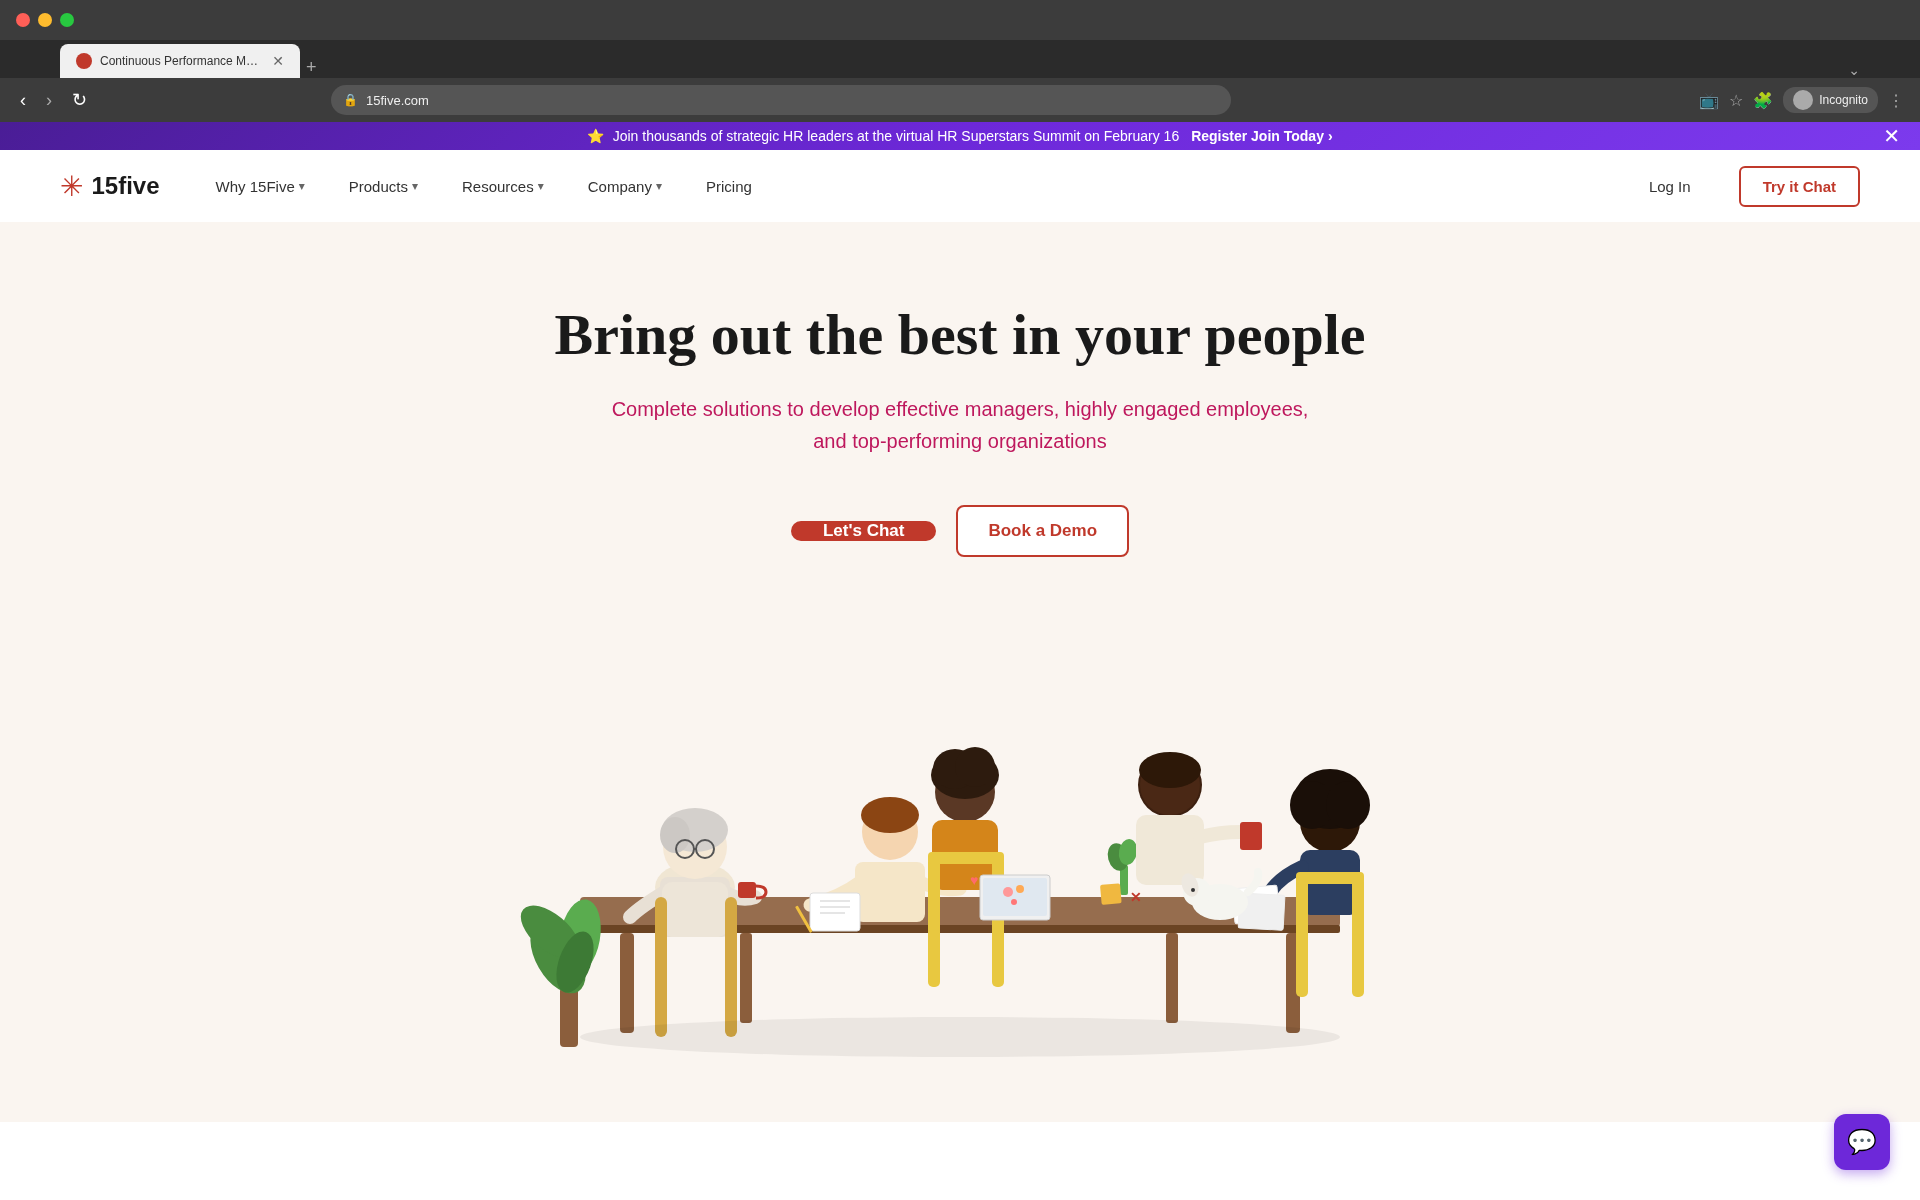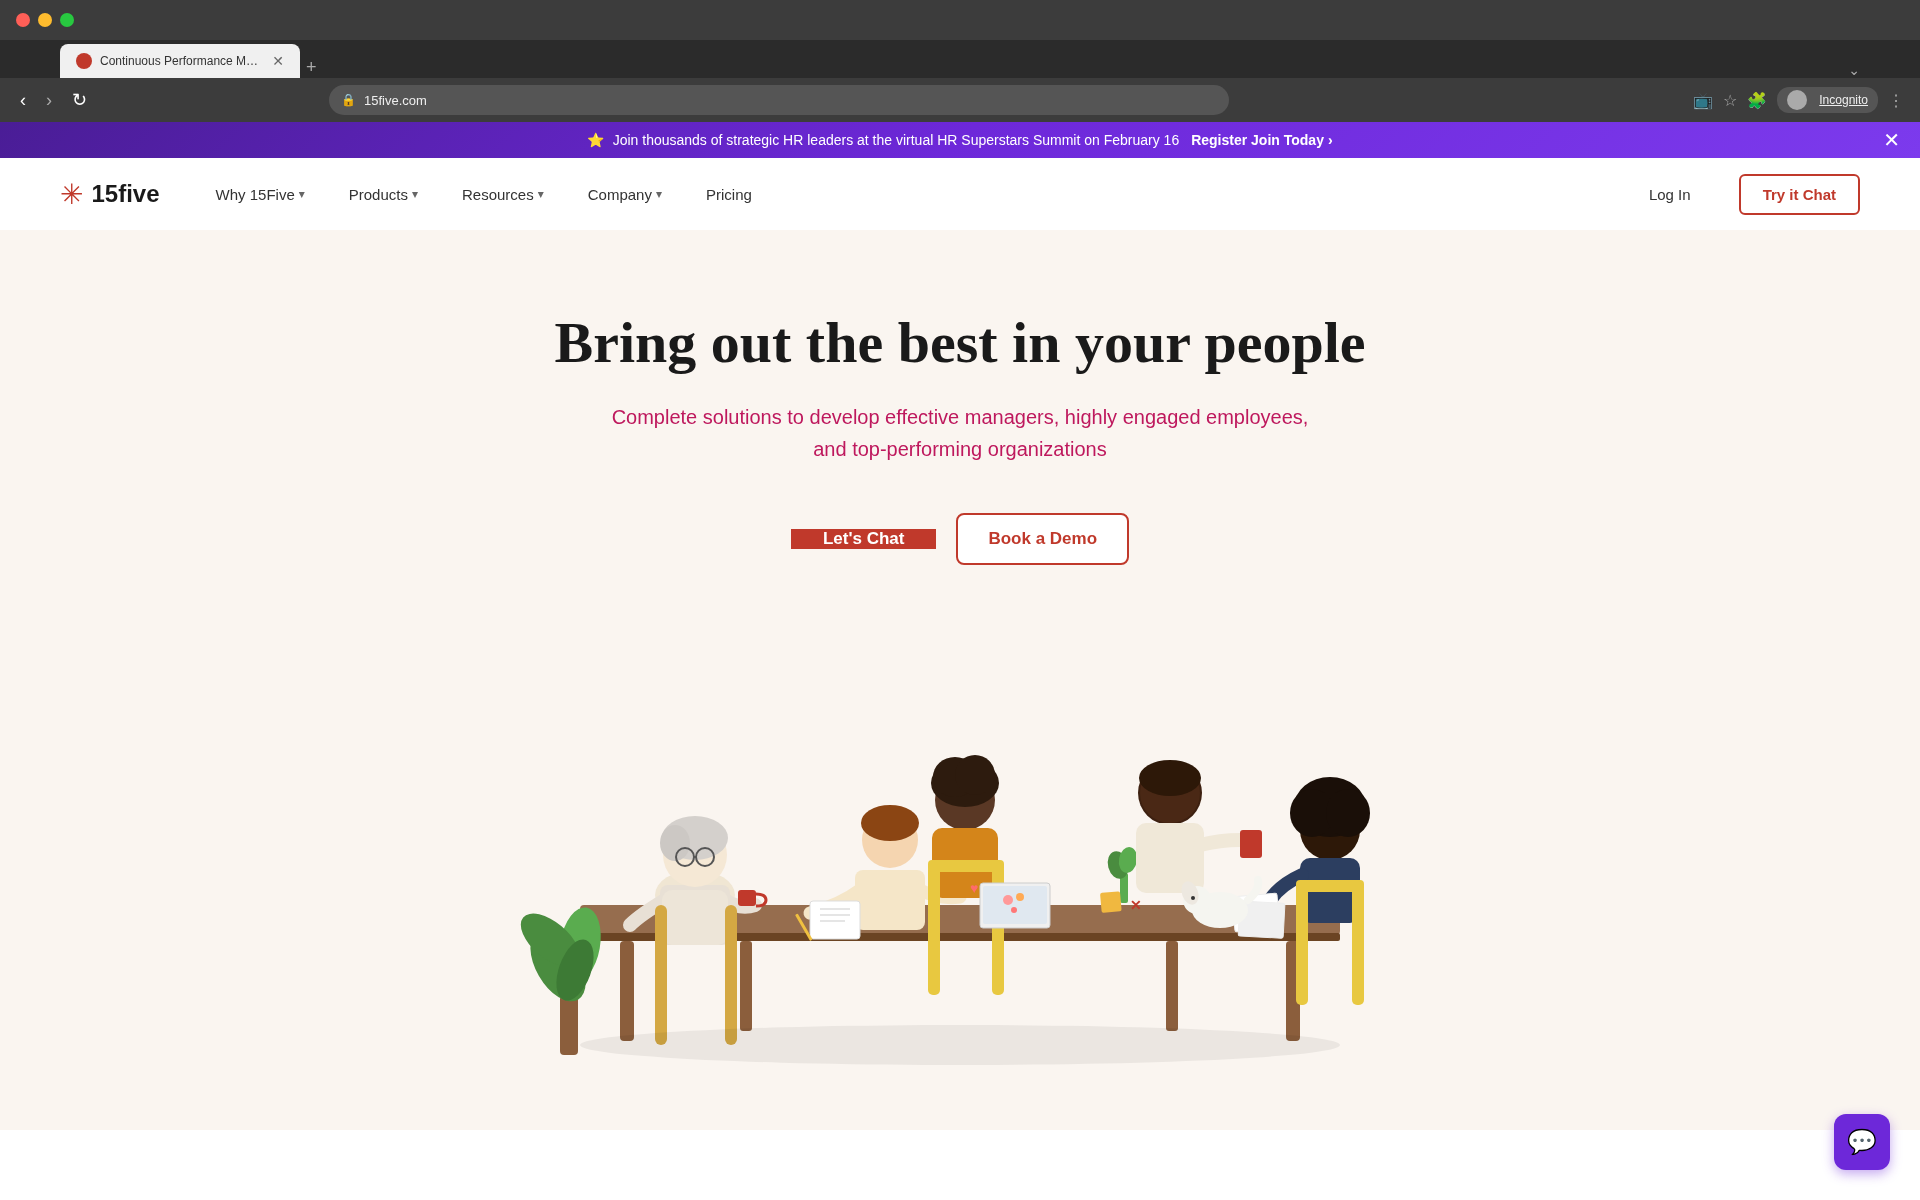--- a/index.html
+++ b/index.html
@@ -98,34 +98,33 @@
     }
     .browser-action-btn { color: #aaa; font-size: 16px; background: none; border: none; cursor: pointer; }
     .incognito-badge {
       background: #555;
       border-radius: 12px;
       padding: 3px 10px;
       color: #eee;
       font-size: 12px;
       display: flex;
       align-items: center;
-      gap: 12px;
-      text-decoration: underline;
+      gap: 6px;
     }
     .incognito-icon {
       width: 20px; height: 20px;
       background: #aaa;
       border-radius: 50%;
       display: inline-block;
     }
 
     
     .announcement-banner {
       background: linear-gradient(135deg, #4a1d96, #6d28d9, #7c3aed);
-      height: 36px;
+      height: 28px;
       display: flex;
       align-items: center;
       justify-content: center;
       position: relative;
       gap: 12px;
     }
     .banner-text {
       color: #fff;
       font-size: 14px;
     }
@@ -256,21 +255,21 @@
       gap: 20px;
       margin-bottom: 80px;
     }
     .btn-chat {
       background: #c0392b;
       color: #fff;
       font-size: 17px;
       font-weight: 600;
       padding: 0 32px;
       border: none;
-      border-radius: 0;
+      border-radius: 12px;
       cursor: pointer;
     }
     .btn-demo {
       background: #fff;
       color: #c0392b;
       font-size: 17px;
       font-weight: 600;
       padding: 14px 30px;
       border: 2px solid #c0392b;
       border-radius: 8px;

